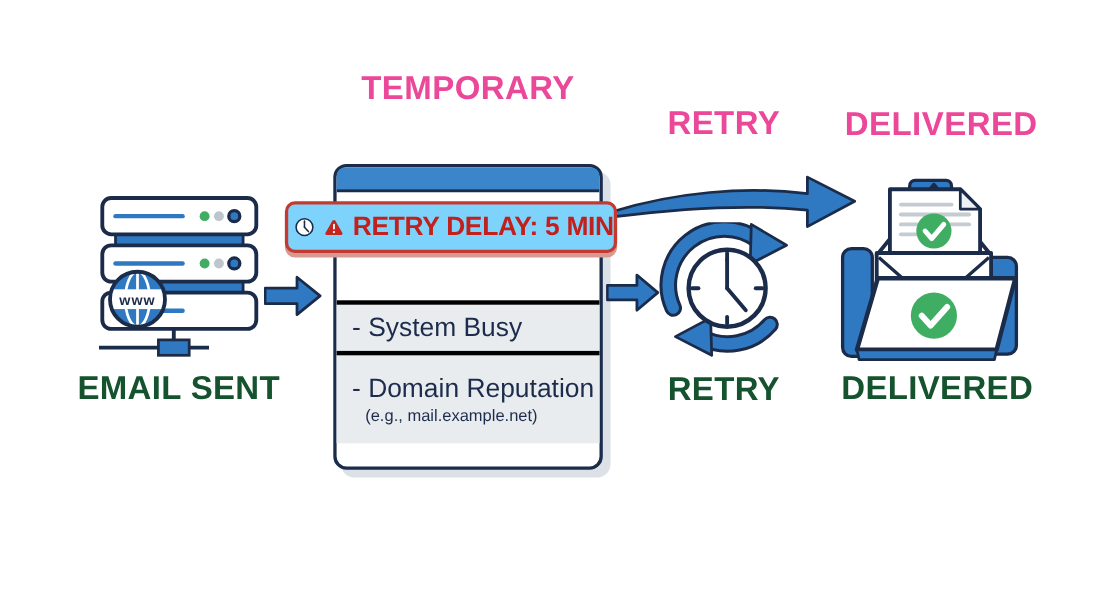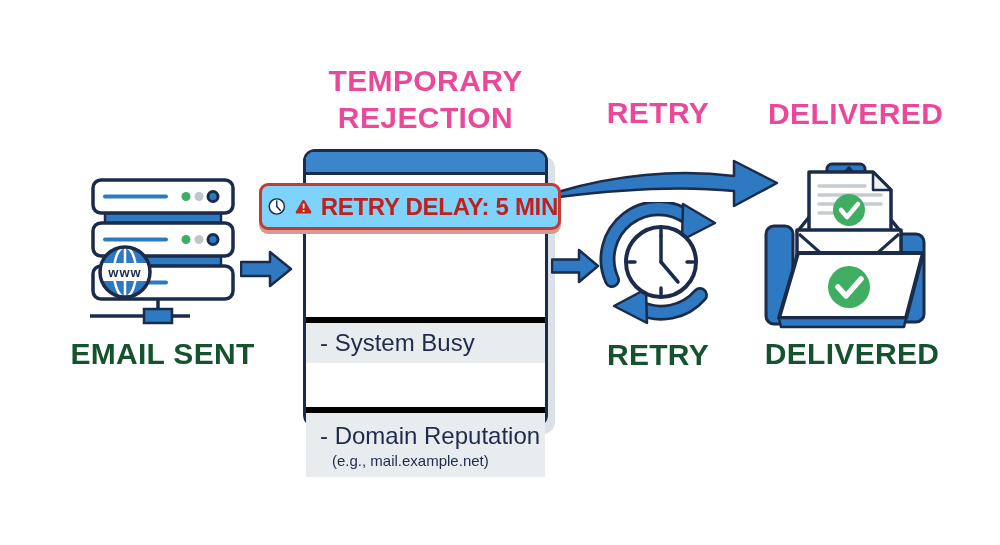--- a/index.html
+++ b/index.html
@@ -21,23 +21,23 @@
     left:303px;top:149px;width:239px;height:272px;background:#fff;
     border:3px solid #1b2b4a;border-radius:12px;
     box-shadow:7px 7px 0 #dce1e8;
   }
   #card-header{
     position:absolute;left:0;top:0;right:0;height:20px;background:#3b86ca;
     border-bottom:3px solid #1b2b4a;border-radius:8px 8px 0 0;
   }
   #reason-rows{position:absolute;left:0;right:0;top:121px;}
   .row{
-    border-top:6px solid #000000;color:#1d2c4c;font-size:24px;font-weight:500;
+    border-top:4px solid #000000;color:#1d2c4c;font-size:24px;font-weight:500;
     display:flex;flex-direction:column;justify-content:center;
-    padding-left:14px;box-sizing:border-box;margin-top:44px;
+    padding-left:14px;box-sizing:border-box;
   }
   .row.gray{background:#e9ecef;}
   .row-sub{font-size:15px;padding-left:12px;margin-top:2px;}
   
   #retry-delay-banner{
     left:259px;top:183px;width:290px;height:41px;background:#7dd3fc;
     border:3px solid #c43a30;border-radius:9px;
     box-shadow:0 4px 0 #d79a92;
     display:flex;align-items:center;gap:9px;padding-left:6px;z-index:5;
   }
@@ -88,30 +88,29 @@
     </g>
   </svg>
   <div class="abs stage-label" style="left:55px;top:337px;width:215px">EMAIL SENT</div>
 
   <svg class="abs" style="left:240px;top:249px" width="54" height="40" viewBox="0 0 54 40">
     <polygon points="1,13 30,13 30,3 51,20 30,37 30,27 1,27" fill="#2e79c2" stroke="#1b2b4a" stroke-width="2.5" stroke-linejoin="round"></polygon>
   </svg>
 
   <div class="abs heading" style="left:303px;top:62px;width:245px">
     <div>TEMPORARY</div>
-    <div>REJECTION</div>
   </div>
 
   <div class="abs" id="rejection-card">
     <div id="card-header"></div>
     <div id="reason-rows">
       <div class="row gray" style="height:46px">
         <span>- System Busy</span>
       </div>
-      <div class="row gray" style="height:70px">
+      <div class="row gray" style="height:84px">
         <span>- Domain Reputation</span>
         <span class="row-sub">(e.g., mail.example.net)</span>
       </div>
     </div>
   </div>
 
   <div class="abs" id="retry-delay-banner">
     <svg width="37" height="37" viewBox="0 0 37 37">
       <circle cx="18.5" cy="18.5" r="16" fill="#fff" stroke="#1b2b4a" stroke-width="3"></circle>
       <line x1="18.5" y1="18.5" x2="18.5" y2="7" stroke="#1b2b4a" stroke-width="3" stroke-linecap="round"></line>

